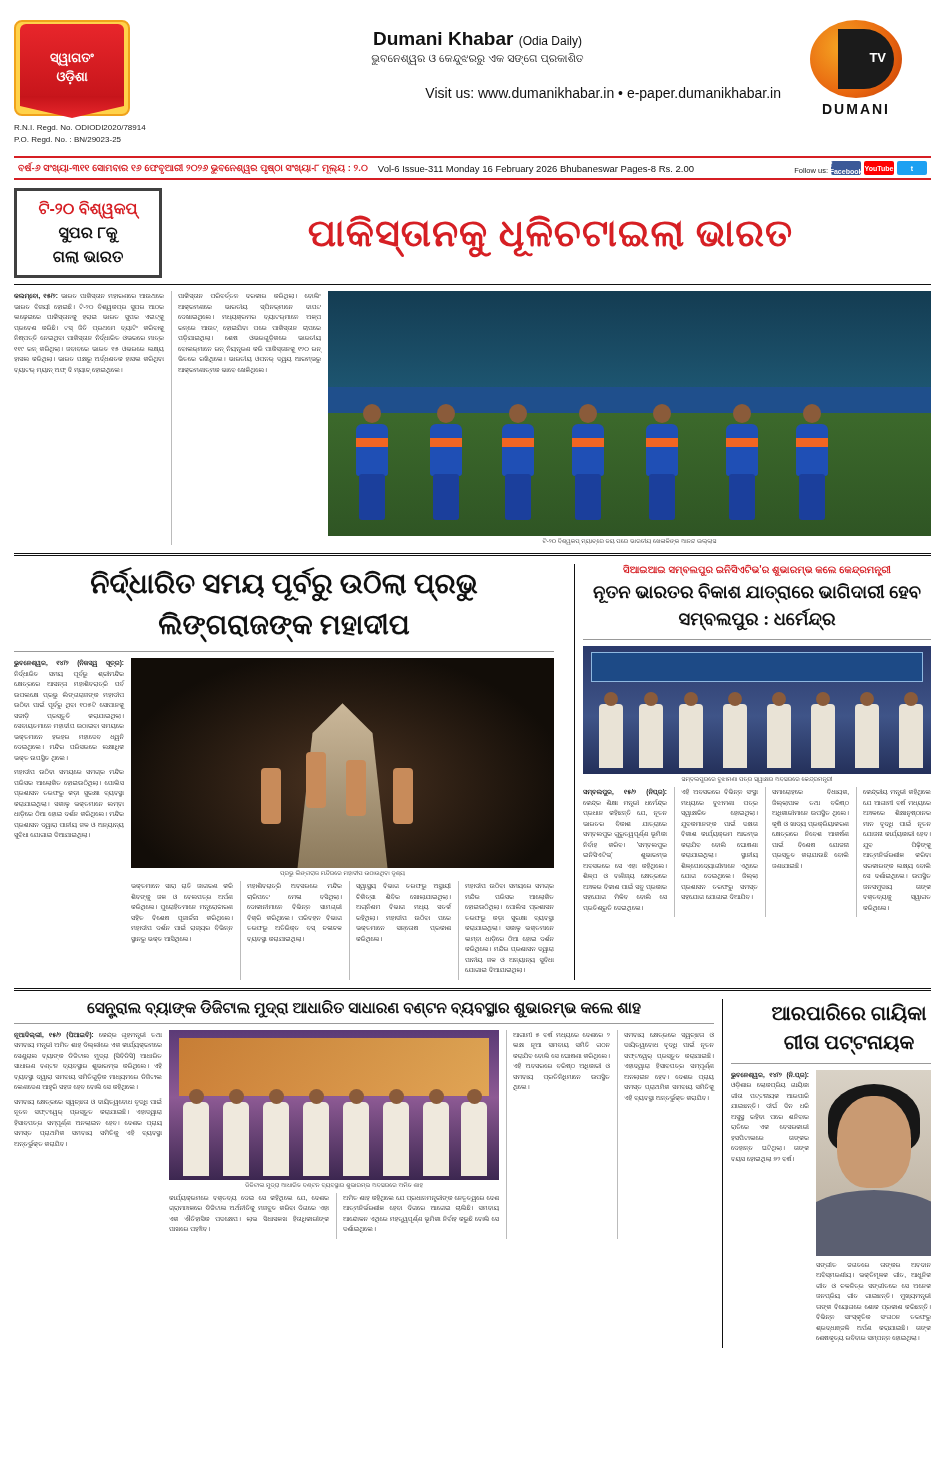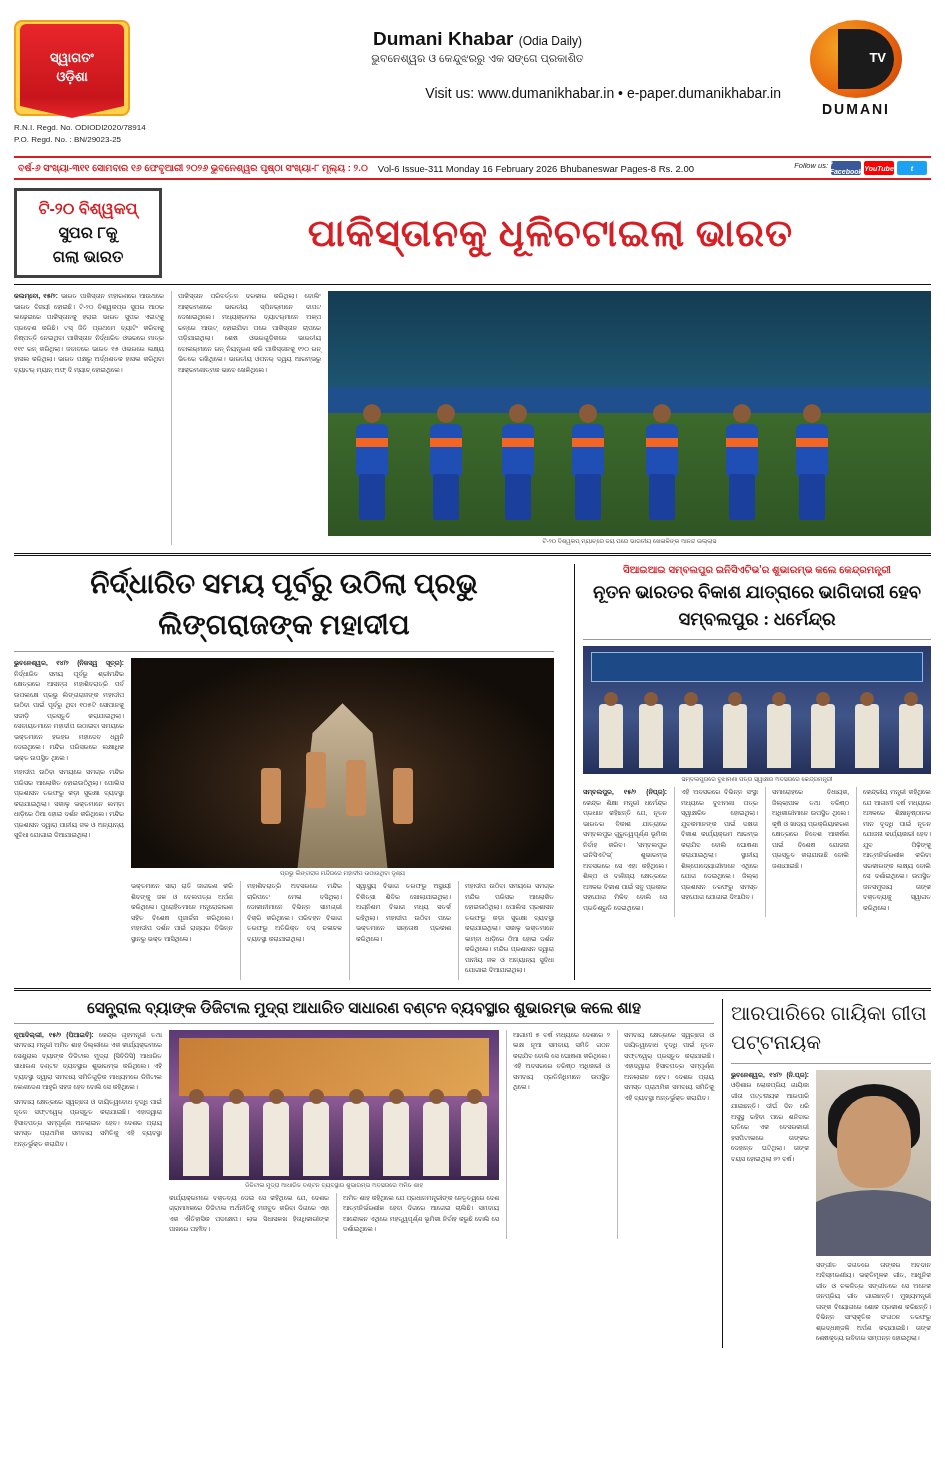--- a/index.html
+++ b/index.html
@@ -68,21 +68,21 @@
 
   
   .infobar {
     border-top:2px solid #d61f24; border-bottom:2px solid #d61f24;
     margin-top:6px; height:24px; display:flex; align-items:center;
     font-size:9.5px; padding:0 4px; gap:10px;
   }
   .infobar .odia { color:#d61f24; font-weight:bold; }
   .infobar .eng { color:#111; }
   .infobar .spacer { flex:1; }
-  .social { display:flex; align-items:flex-start; gap:3px;font-style:italic; }
+  .social { display:flex; align-items:flex-end; gap:3px; }
   .social .lbl { font-size:7.5px; color:#222; }
   .sbtn { width:30px; height:14px; border-radius:2px; color:#fff; font-size:7px; display:flex; align-items:center; justify-content:center; font-weight:bold;}
   .fb { background:#3b5998; }
   .yt { background:#ff0000; }
   .tw { background:#1da1f2; }
 
   
   .lead { margin-top:8px; display:flex; gap:8px; align-items:stretch; }
   .lead-badge {
     width:148px; flex:0 0 148px; border:3px solid #404040; padding:6px 4px;
@@ -162,21 +162,21 @@
   .singer-photo .hair { position:absolute; left:50%; transform:translateX(-50%); top:14px; width:92px; height:70px; background:#171717; border-radius:50% 50% 30% 30%; }
   .singer-photo .body { position:absolute; left:50%; transform:translateX(-50%); bottom:0; width:150px; height:66px; background:#5b5f71; border-radius:50% 50% 0 0; }
 
   .headline2 {
     font-size:28px; font-weight:bold; text-align:center; line-height:1.45;
     font-family:"Liberation Serif", serif; color:#111;
   }
   .kicker { font-size:10px; font-weight:bold; text-align:center; color:#d61f24; margin-bottom:3px; }
   .headline3 { font-size:18px; font-weight:bold; text-align:center; line-height:1.5; font-family:"Liberation Serif", serif; }
   .headline4 { font-size:15.5px; font-weight:bold; text-align:center; font-family:"Liberation Serif", serif; }
-  .headline5 { font-size:20px; font-weight:normal; text-align:left; line-height:1.45; font-family:"Liberation Serif", serif; }
+  .headline5 { font-size:20px; font-weight:bold; text-align:center; line-height:1.45; font-family:"Liberation Serif", serif;margin-left:36px; }
   .cap { font-size:6px; text-align:center; color:#333; margin-top:2px; }
   .section-sep { border-top:1px solid #111; border-bottom:1px solid #111; height:3px; margin:8px 0; }
 </style>
 </head>
 <body>
 
 <div class="page">
 
   <div class="masthead">
     <div style="width:160px;flex:0 0 160px;">

